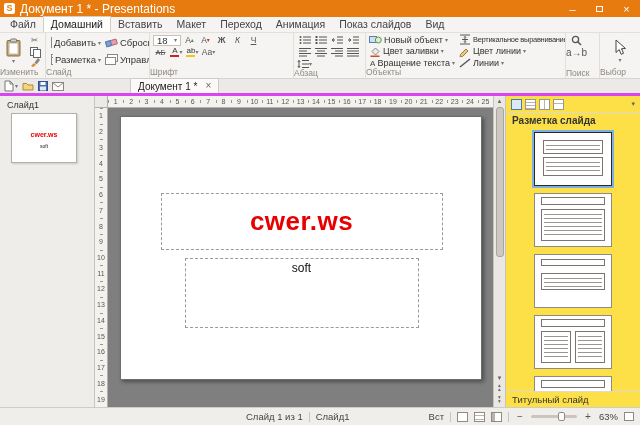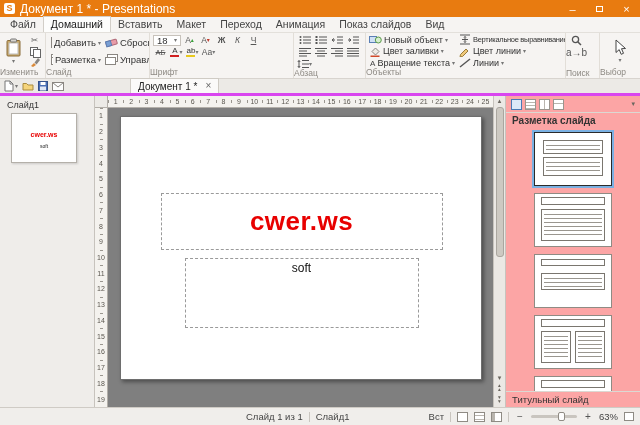--- a/index.html
+++ b/index.html
@@ -86,21 +86,21 @@
   .ph-title span{font-size:26px;font-weight:bold;color:#e80000;letter-spacing:0.5px;}
   .ph-sub{left:64px;right:62px;top:141px;height:70px;text-align:center;padding-top:2px;}
   .ph-sub span{font-size:12px;color:#111;}
   .v-scroll{grid-column:3;grid-row:1 / 3;background:#ebe8e4;border-left:1px solid #c7c3bd;display:flex;flex-direction:column;align-items:center;}
   .sarrow{font-size:7px;color:#6a665f;line-height:9px;height:10px;flex:none;}
   .sthumb{width:8px;height:150px;background:#cdc9c2;border:1px solid #aaa69f;border-radius:3px;flex:none;margin:1px 0;}
   .sfill{flex:1;}
   .dbl{line-height:4px;font-size:5.5px;height:12px;text-align:center;}
 
   
-  .right-panel{width:135px;background:#fca5a5;border-left:1px solid #c7c3bd;display:flex;flex-direction:column;flex:none;}
+  .right-panel{width:135px;background:#fde047;border-left:1px solid #c7c3bd;display:flex;flex-direction:column;flex:none;}
   .rp-toolbar{height:17px;display:flex;align-items:center;gap:3px;padding:0 5px;border-bottom:1px solid #dcd8d2;flex:none;}
   .pv{width:11px;height:11px;border:1px solid #9a958e;background:#fff;display:inline-block;}
   .pv.active{border-color:#4a7ab5;background:#dce9f8;}
   .pv2{background:linear-gradient(#fff 0 2px,#b9b5ae 2px 3px,#fff 3px 5px,#b9b5ae 5px 6px,#fff 6px 8px,#b9b5ae 8px 9px,#fff 9px);}
   .pv3{background:linear-gradient(90deg,#fff 0 4px,#b9b5ae 4px 5px,#fff 5px);}
   .pv4{background:linear-gradient(#fff 0 3px,#b9b5ae 3px 4px,#fff 4px);}
   .rp-sp{flex:1;}
   .rp-caret{font-size:7px;color:#6a665f;}
   .rp-title{height:16px;font-size:10px;font-weight:bold;color:#333;padding:2px 6px;flex:none;white-space:nowrap;}
   .rp-list{flex:1;display:flex;flex-direction:column;align-items:center;gap:7px;padding-top:3px;overflow:hidden;}

